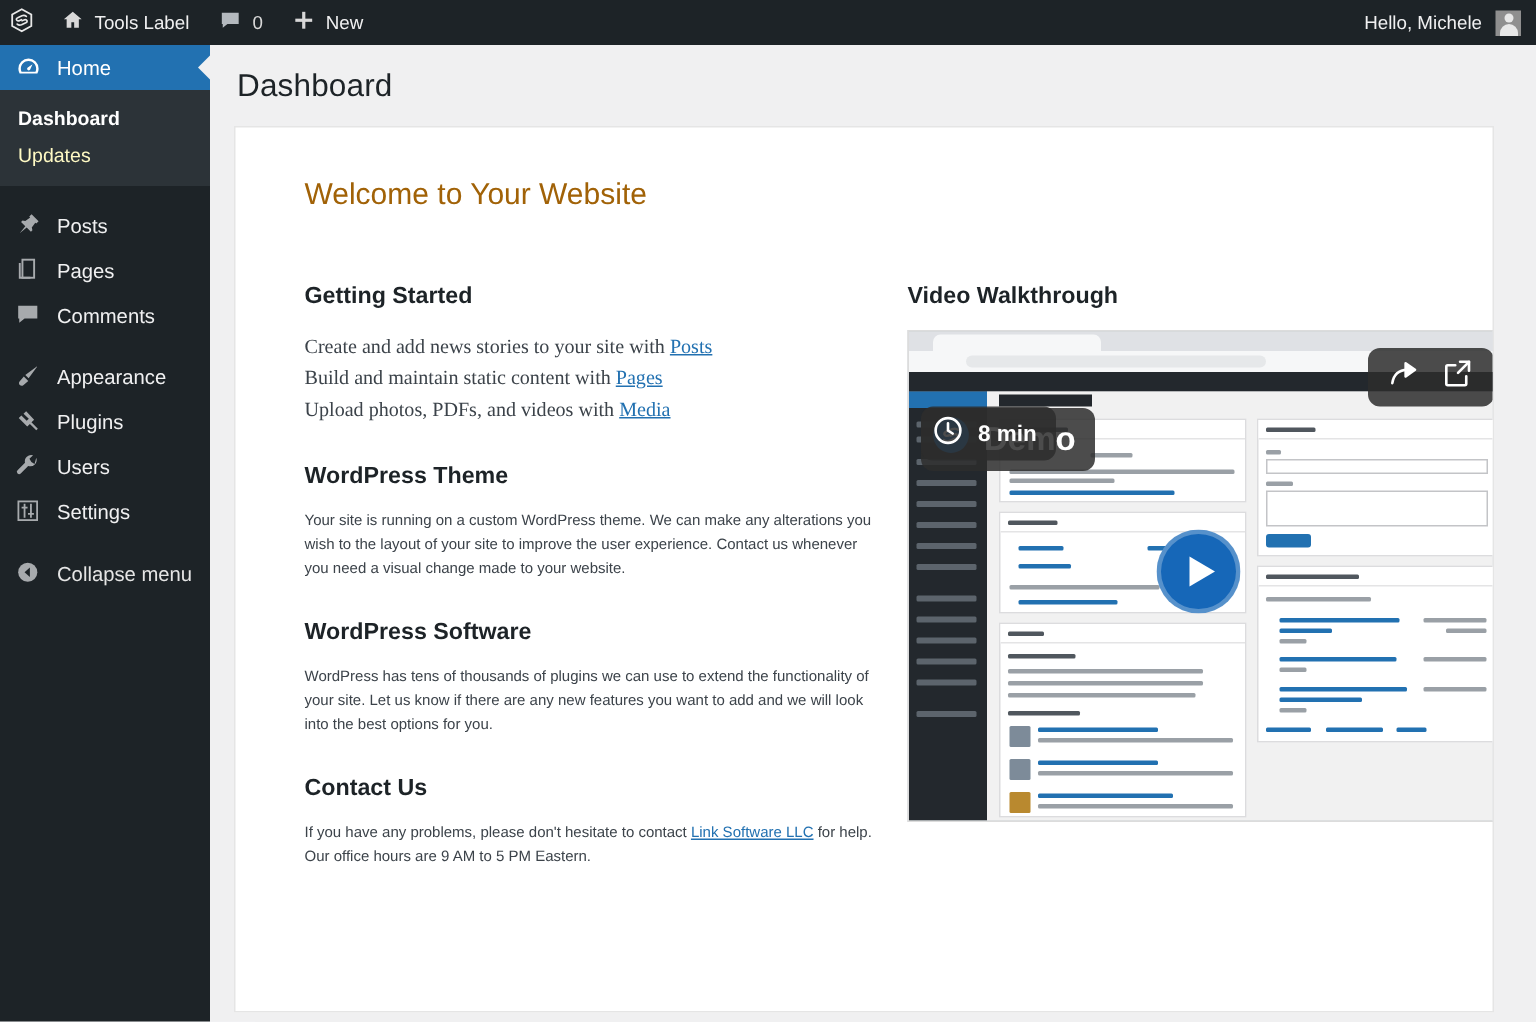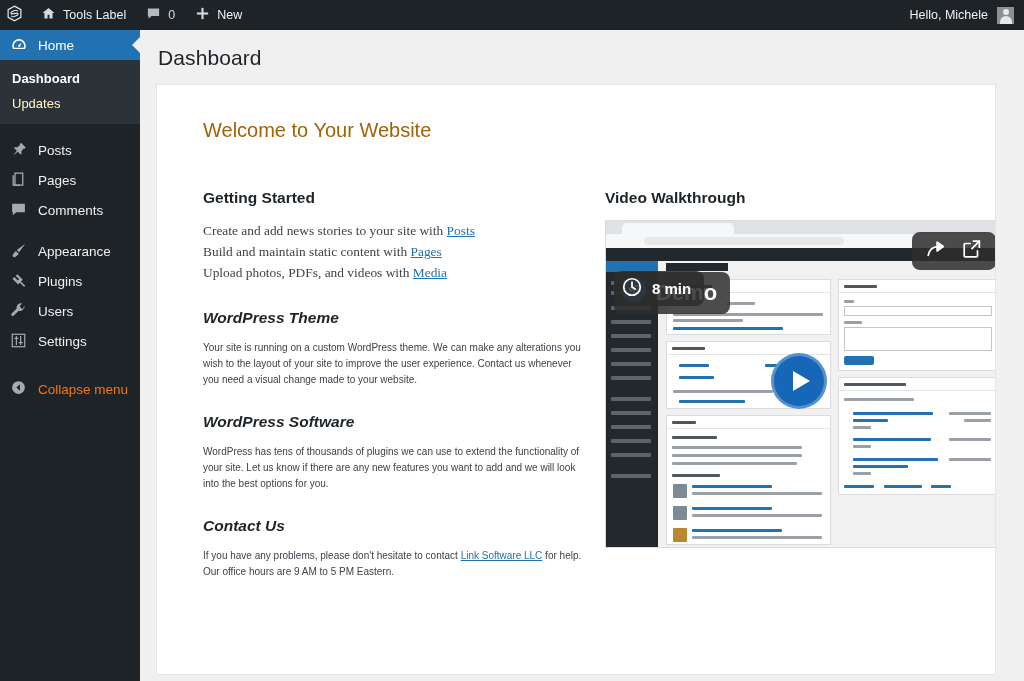--- a/index.html
+++ b/index.html
@@ -59,21 +59,21 @@
     margin-top: 0;
   }
   .menu-icon { width: 18px; height: 18px; flex: none; display: block; }
   .submenu { background: #2c3338; padding: 6px 0 8px 0; }
   .submenu a {
     display: block; padding: 5px 10px 5px 12px;
     color: #fef9c3; text-decoration: none; font-size: 13px;
   }
   .submenu a.current { color: #fff; font-weight: bold; }
   .menu-sep { height: 11px; }
-  .menu-item.collapse { color: #f97316; align-items: flex-end; }
+  .menu-item.collapse { color: #e5e5e5; }
 
   
   #main {
     position: absolute; top: 30px; left: 140px;
     width: 884px; height: 651px;
     background: #f0f0f1;
     overflow: hidden;
   }
   #page-title {
     font-size: 21px; font-weight: 400; color: #1d2327;
@@ -90,21 +90,21 @@
     margin: 6px 0 0 16px;
   }
   #cols { display: flex; gap: 22px; margin: 47px 0 0 16px; }
   #col-left { width: 380px; flex: none; }
   #col-right { width: 404px; flex: none; }
 
   h3.sec {
     font-size: 15.5px; font-weight: bold; color: #1d2327;
     margin: 0 0 13px 0;
   }
-  h3.sec.spaced { margin-top: 25px; font-style: italic; }
+  h3.sec.spaced { margin-top: 25px; }
   p.body {
     font-size: 10px; line-height: 1.6; color: #3c434a;
     margin: 0 0 0 0;
   }
   p.line { font-size: 13.4px; line-height: 1.58; color: #3c434a; font-family: Liberation Serif, serif; }
   a.lnk { color: #2271b1; text-decoration: underline; }
 
   
   #video {
     position: relative; width: 400px; height: 328px;

